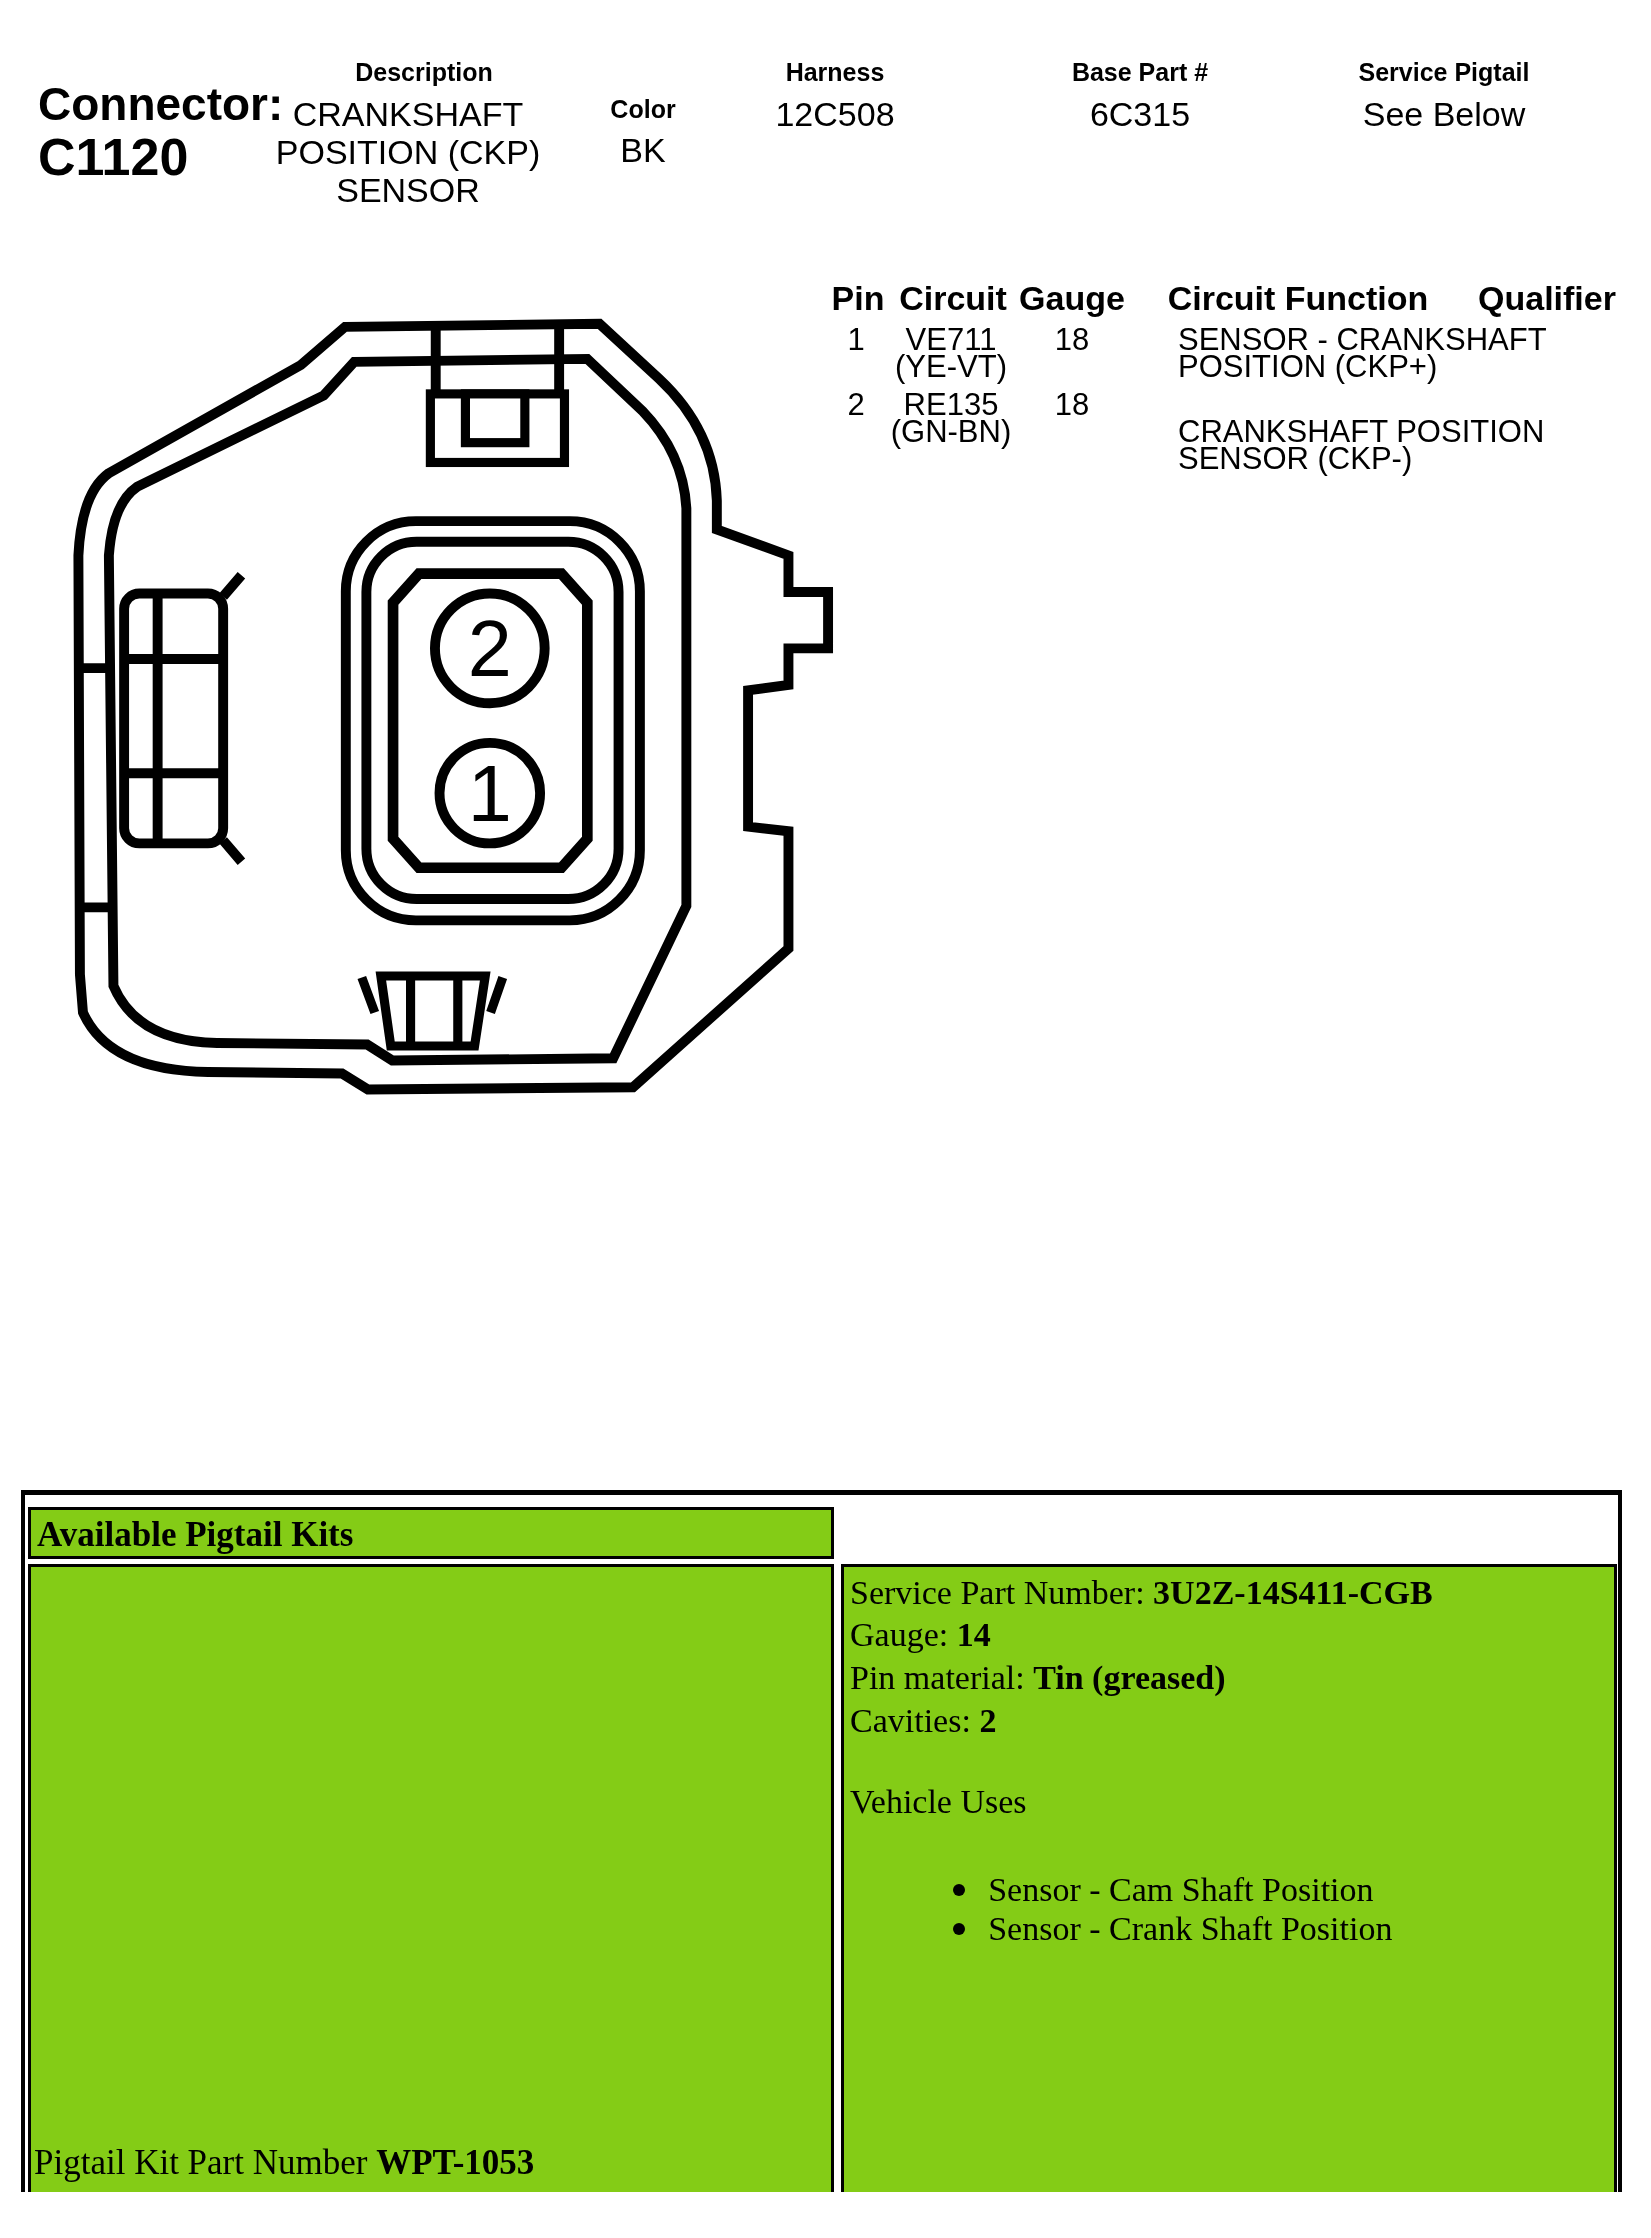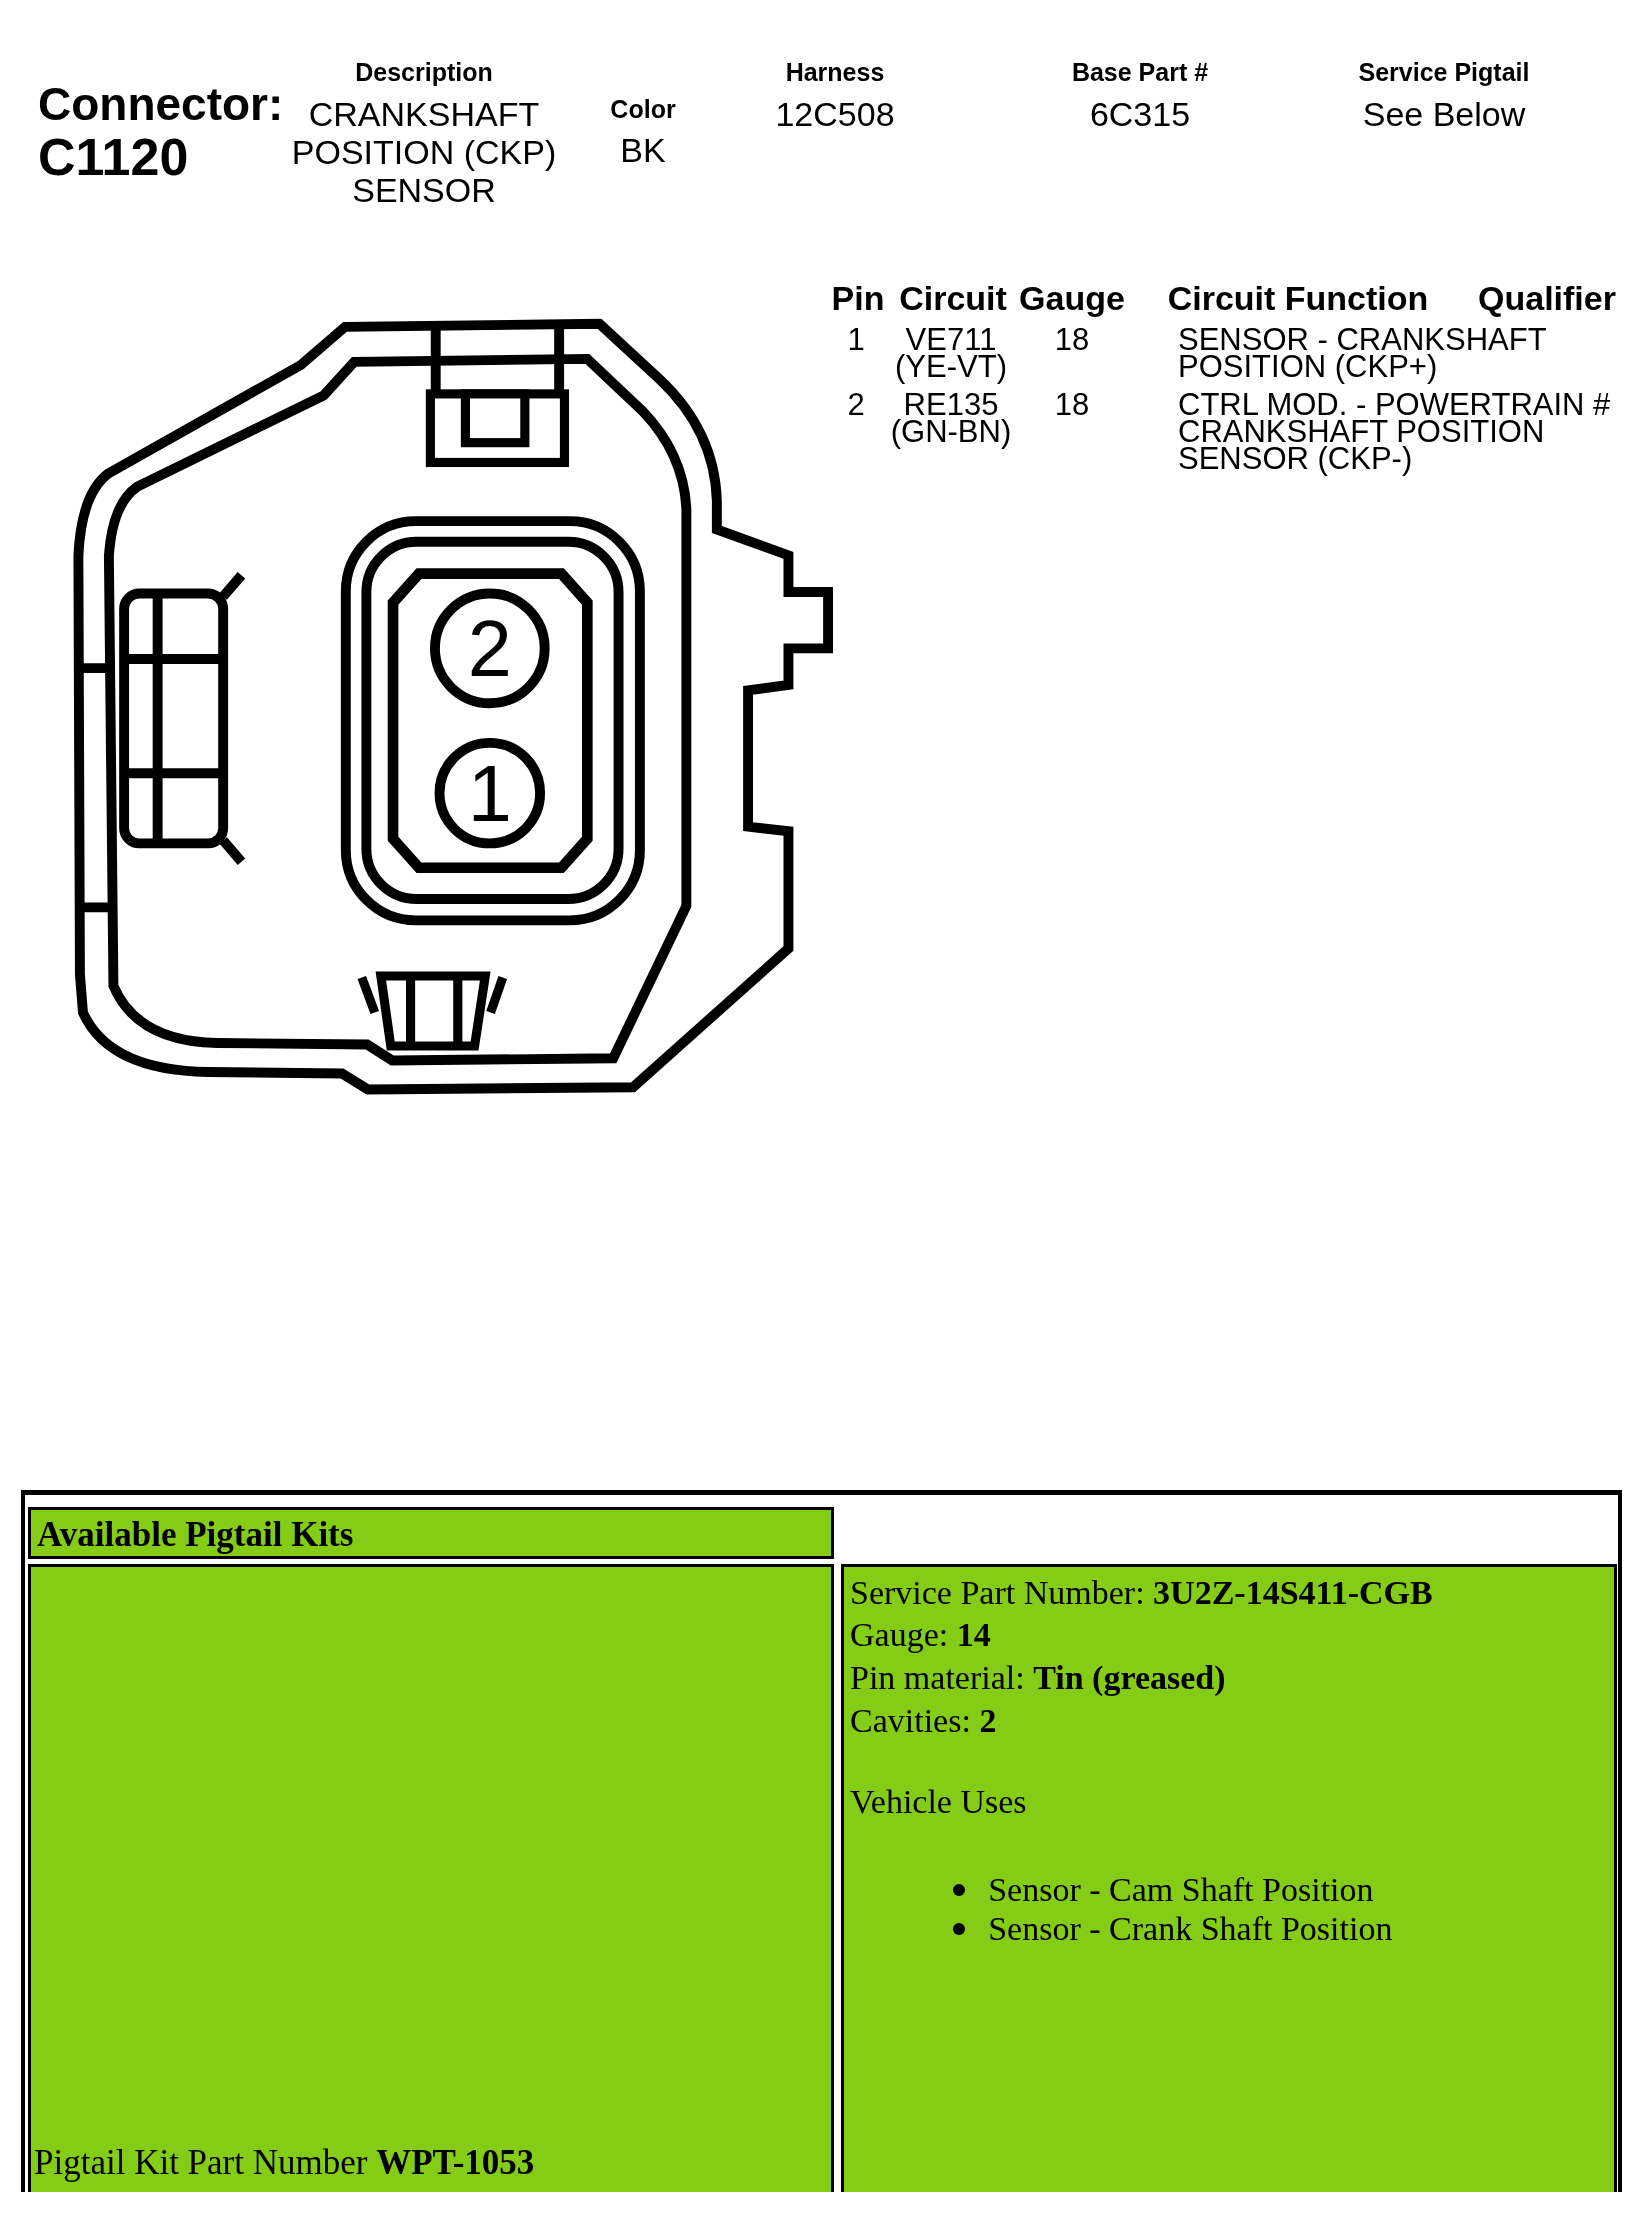--- a/index.html
+++ b/index.html
@@ -8,21 +8,21 @@
         font-family:"Liberation Sans",sans-serif;overflow:hidden;margin-top:11px;}
   .t{position:absolute;white-space:nowrap;}
   .ctr{text-align:center;transform:translateX(-50%);}
   .b{font-weight:bold;}
 
   
   .conn-label{left:38px;top:66px;font-size:46px;font-weight:bold;}
   .conn-id{left:38px;top:116px;font-size:52px;font-weight:bold;}
   .colhead{font-size:25px;font-weight:bold;}
   .colval{font-size:34px;}
-  .desc-val{left:424px;top:84px;width:284px;white-space:normal;line-height:38px;}
+  .desc-val{left:408px;top:84px;width:284px;white-space:normal;line-height:38px;}
 
   
   .pt-head{font-size:34px;font-weight:bold;top:268px;}
   .pt-cell{font-size:31px;}
 
   
   .rule{position:absolute;background:#000;}
   .bx{position:absolute;border:3px solid #000;background:#84cc16;}
   .apk-text{left:36px;top:1500px;font-size:35px;font-weight:bold;font-family:"Liberation Serif",serif;}
   .kit-line{left:34px;top:2132px;font-size:35px;font-family:"Liberation Serif",serif;}
@@ -64,21 +64,20 @@
   <div class="t ctr pt-cell" style="left:951px;top:311px;">VE711</div>
   <div class="t ctr pt-cell" style="left:951px;top:338px;">(YE-VT)</div>
   <div class="t ctr pt-cell" style="left:1072px;top:311px;">18</div>
   <div class="t pt-cell" style="left:1178px;top:311px;">SENSOR - CRANKSHAFT</div>
   <div class="t pt-cell" style="left:1178px;top:338px;">POSITION (CKP+)</div>
 
   <div class="t ctr pt-cell" style="left:856px;top:376px;">2</div>
   <div class="t ctr pt-cell" style="left:951px;top:376px;">RE135</div>
   <div class="t ctr pt-cell" style="left:951px;top:403px;">(GN-BN)</div>
   <div class="t ctr pt-cell" style="left:1072px;top:376px;">18</div>
-  <div class="t pt-cell" style="left:1178px;top:376px;">CTRL MOD. - POWERTRAIN #</div>
   <div class="t pt-cell" style="left:1178px;top:403px;">CRANKSHAFT POSITION</div>
   <div class="t pt-cell" style="left:1178px;top:430px;">SENSOR (CKP-)</div>
 
   <svg style="position:absolute;left:34px;top:293px;" width="808" height="819" viewBox="0 0 1060 1075">
     <g fill="#fff" stroke="#000" stroke-width="13" stroke-linejoin="miter">
 
       <path d="M 408,30 L 742,26 L 820,98 Q 893,166 896,258 L 896,296 L 990,330 L 990,378 L 1042,378
            L 1042,452 L 990,452 L 990,500 L 937,507 L 937,686 L 990,692 L 990,846 L 786,1028
            L 438,1031 L 404,1010 L 228,1008 Q 98,1006 64,930 L 60,880 L 58,330 Q 62,248 98,222 L 350,80 Z"></path>
 

